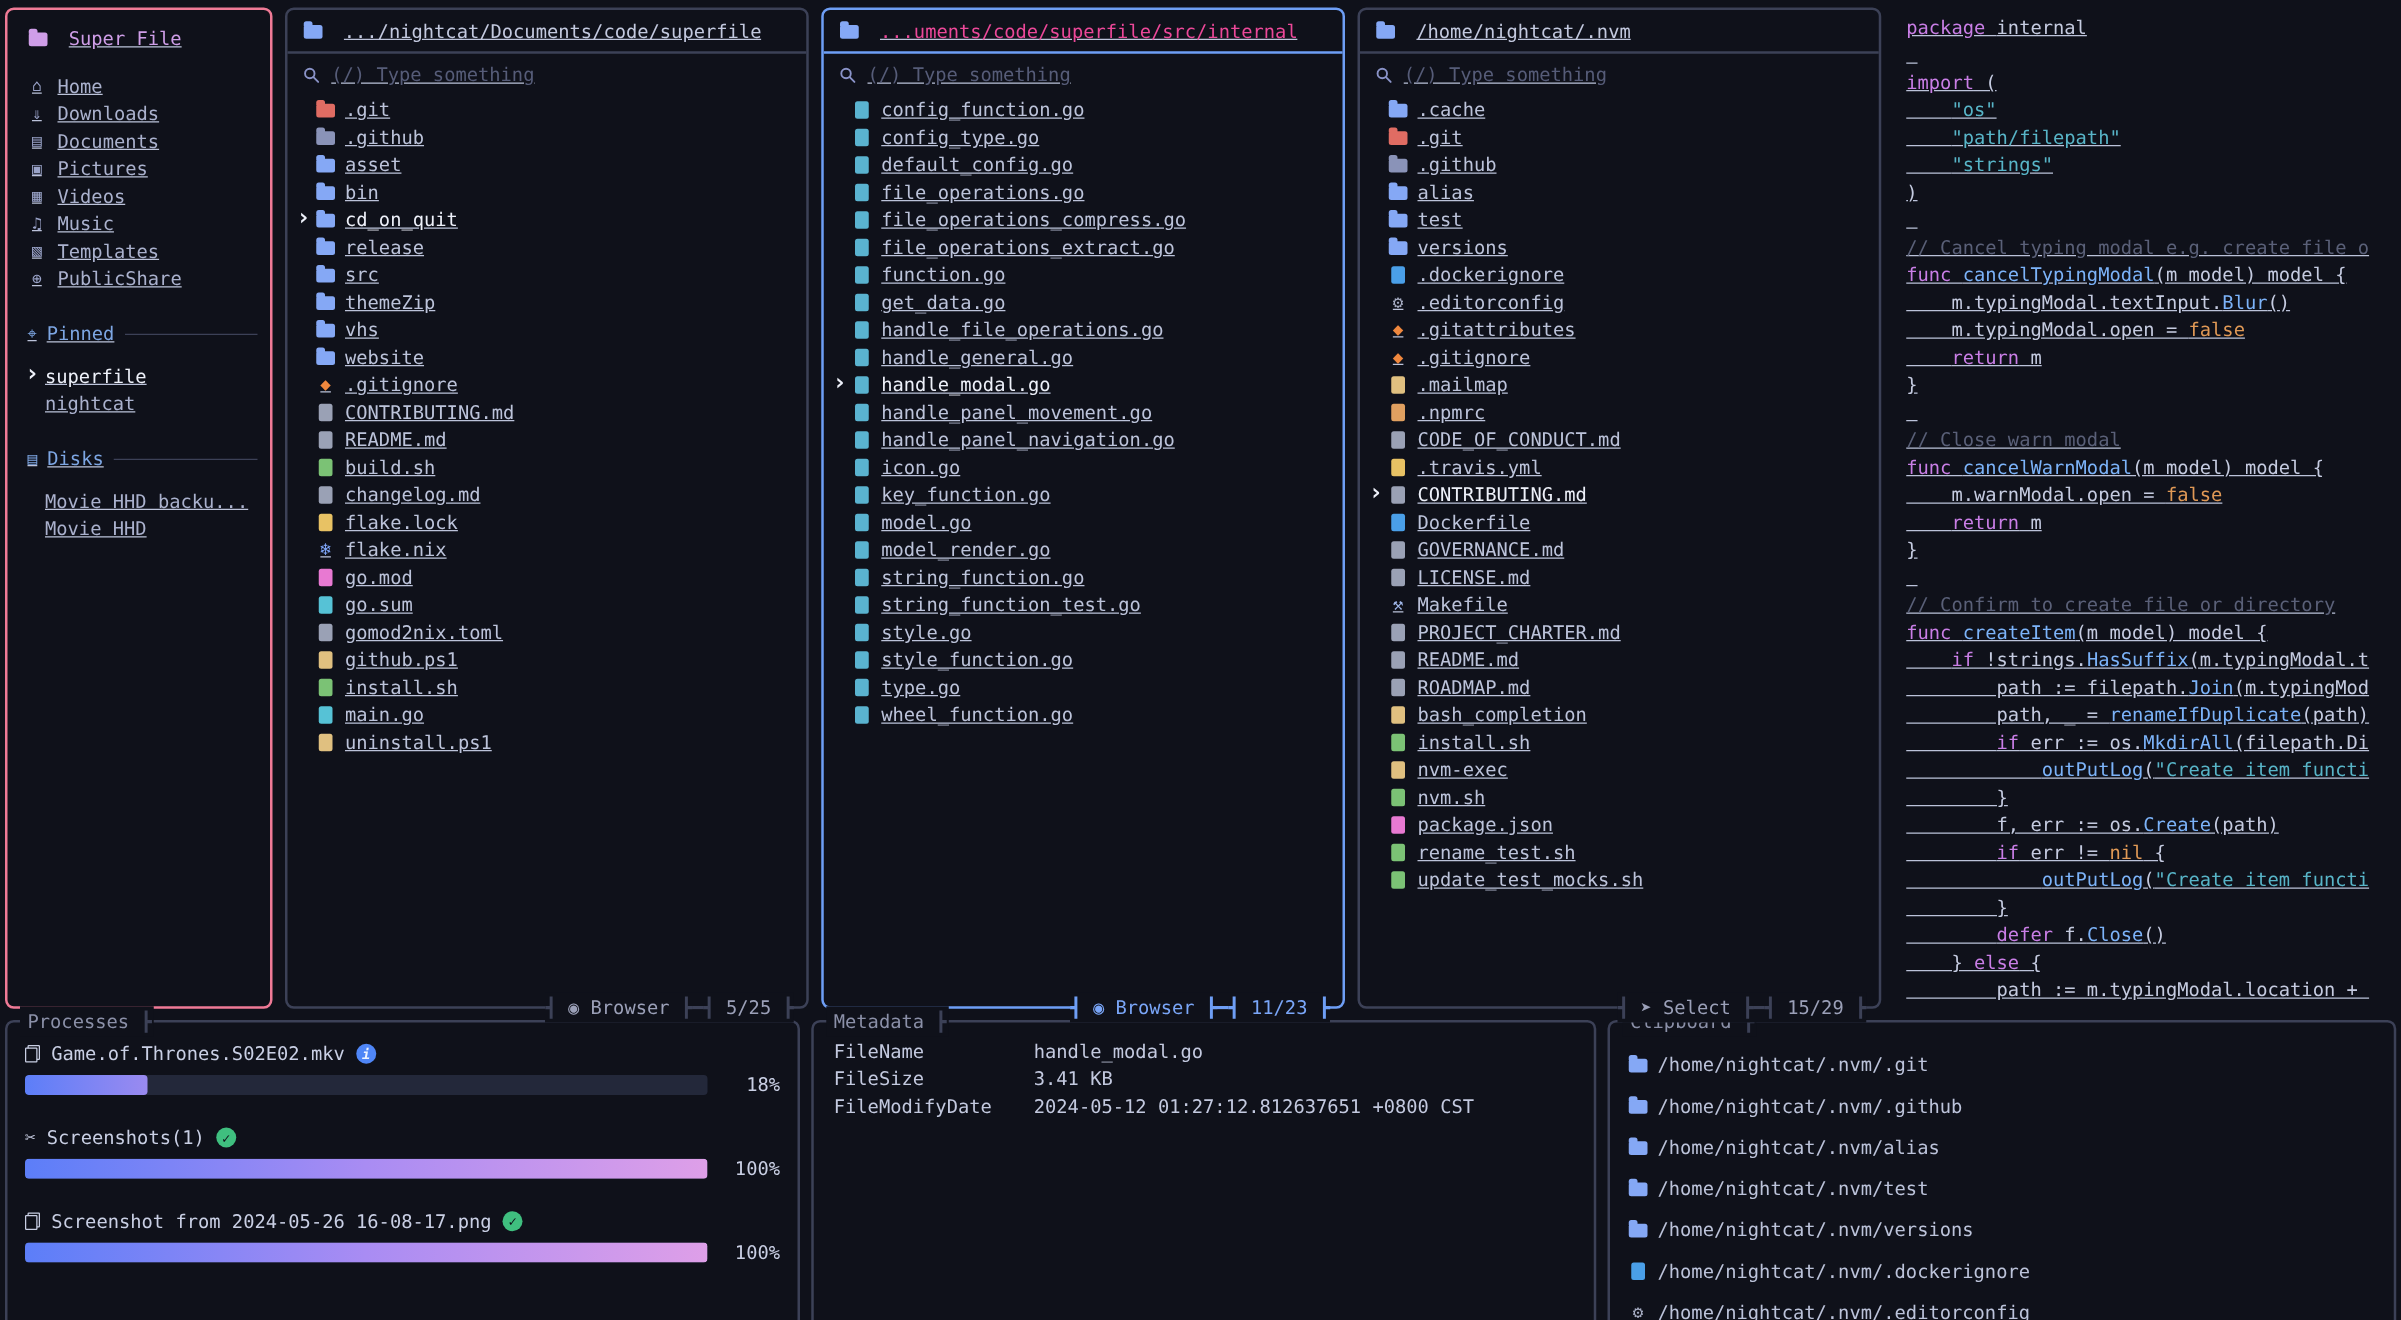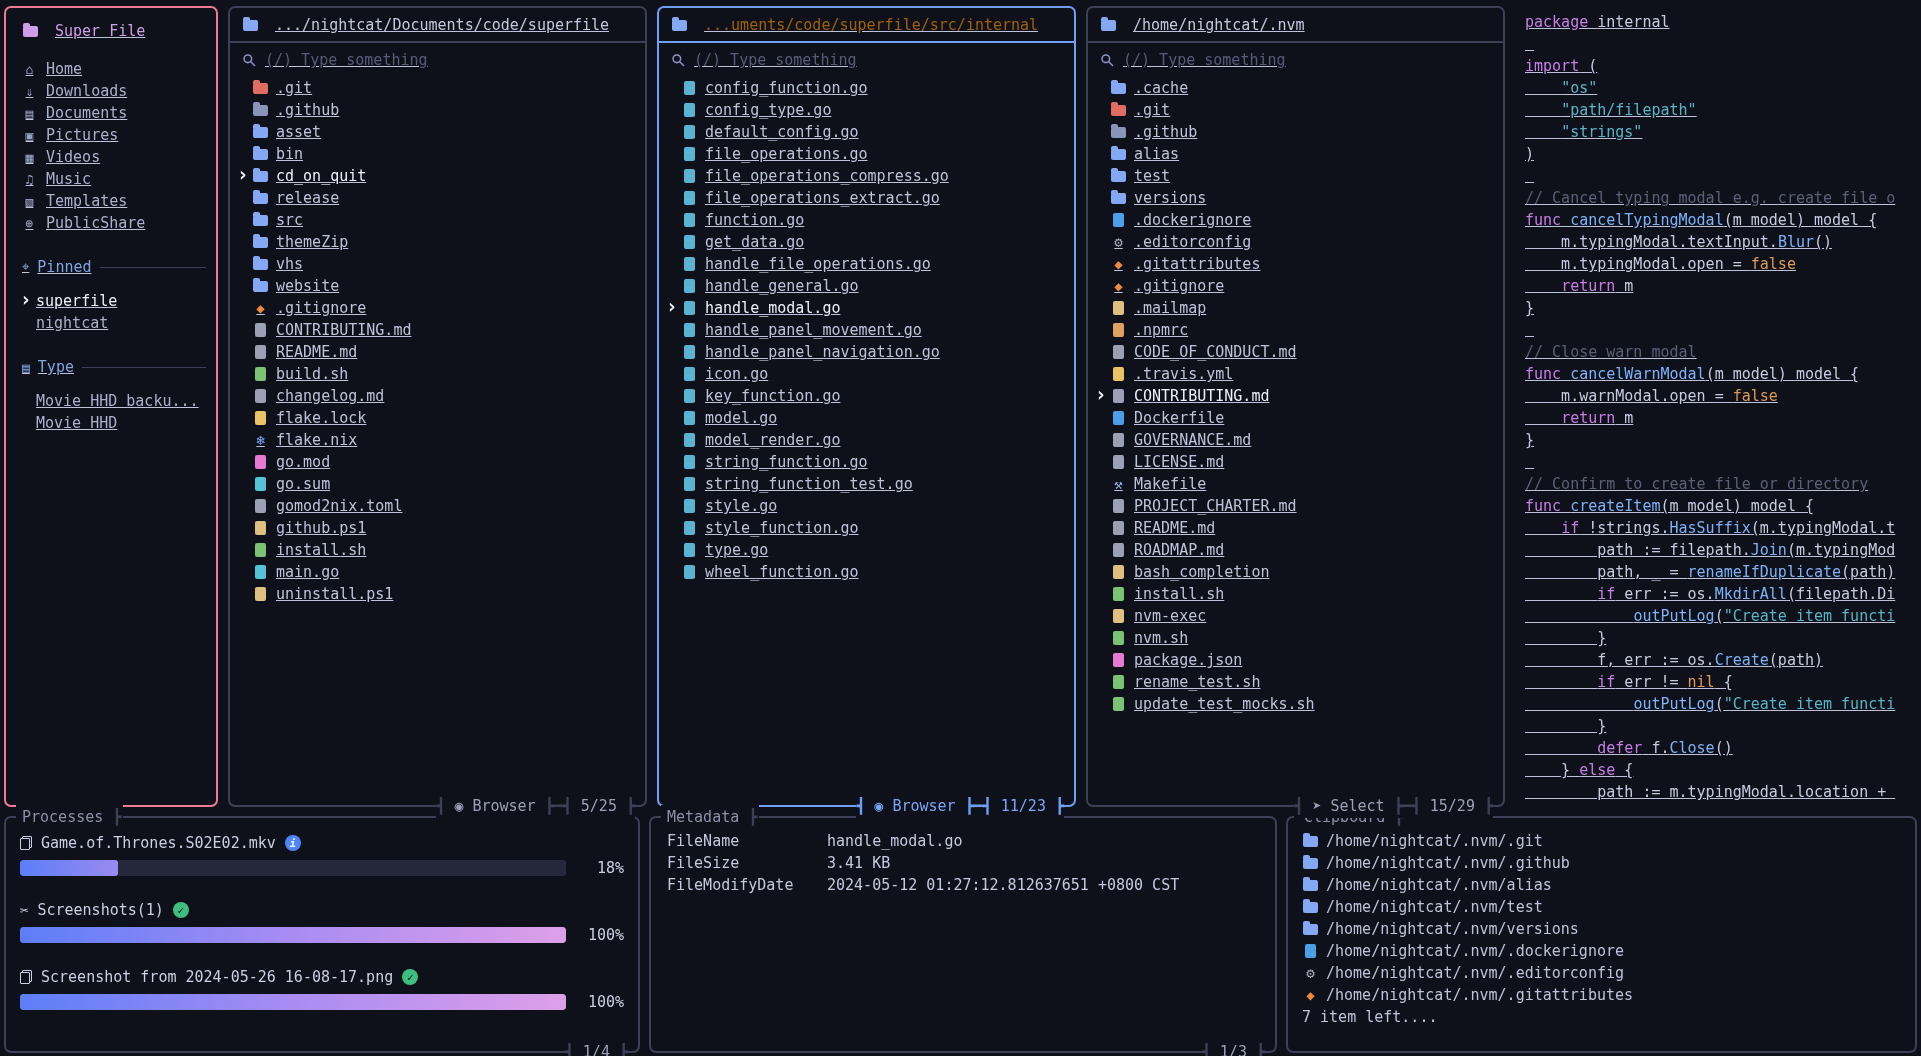--- a/index.html
+++ b/index.html
@@ -34,21 +34,21 @@
   }
   .sidebar { width: 214px; border-color: var(--pink); padding: 8px 8px; overflow: hidden; }
   .fpanel { width: 419px; display: flex; flex-direction: column; overflow: visible; }
   .fpanel.active { border-color: var(--active); }
   .preview { flex: 1; overflow: hidden; padding: 5px 0 0 10px; line-height: 22px; white-space: pre; }
 
   
   .phead { display: flex; align-items: center; gap: 9px; padding: 8px 12px 7px; border-bottom: 2px solid var(--border); }
   .fpanel.active .phead { border-bottom-color: var(--active); }
   .ppath { white-space: nowrap; overflow: hidden; color: #c3c9df; }
-  .fpanel.active .ppath { color: #a16207; }
+  .fpanel.active .ppath { color: #ec4899; }
   .psearch { display: flex; align-items: center; gap: 9px; padding: 8px 12px 5px; color: #565c78; cursor: text; }
   .psearch svg { color: #8a93c8; flex: 0 0 auto; }
   .flist { padding: 3px 6px 0 4px; overflow: hidden; flex: 1; }
   .frow {
     display: flex; align-items: center; height: 22px;
     padding-left: 18px; position: relative;
     white-space: nowrap; overflow: hidden; color: var(--fg);
   }
   .frow.cursor { color: var(--white); }
   .cur-arrow { position: absolute; left: 3px; top: -2px; font-size: 19px; font-weight: bold; color: var(--white); }
@@ -112,21 +112,21 @@
   .badge.info { background: #4f86f7; color: #eef3ff; font-style: italic; font-weight: bold; }
   .pbar-line { display: flex; align-items: center; gap: 10px; margin-top: 5px; }
   .pbar { flex: 1; height: 16px; background: #23283a; border-radius: 3px; overflow: hidden; }
   .pbar-fill { height: 100%; border-radius: 3px; background: linear-gradient(90deg, #5c7ef8, #9a8af0); }
   .pbar-fill.full { background: linear-gradient(90deg, #5c7ef8, #a98cf3, #de9fe8); }
   .ppct { width: 48px; text-align: right; color: #c9cfe4; flex: 0 0 auto; }
 
   .mrow { display: flex; height: 22px; white-space: nowrap; overflow: hidden; color: #c3c9df; }
   .mkey { width: 160px; flex: 0 0 auto; }
 
-  .crow { display: flex; align-items: center; height: 22px; white-space: nowrap; overflow: hidden; color: var(--fg); }
+  .crow { display: flex; align-items: center; height: 22px; white-space: nowrap; overflow: hidden; color: var(--fg); margin-top: 11px; }
 </style>
 </head>
 <body>
 
 <div class="app">
   <div class="top">
 
     <aside class="panel sidebar">
       <div class="stitle">
         <span class="fi folder"></span>
@@ -175,21 +175,21 @@
           <div class="pitem cursor">
             <span class="cur-arrow">›</span>
             <span>superfile</span>
           </div>
           <div class="pitem">
             <span>nightcat</span>
           </div>
         </div>
       <div class="sdiv">
         <span class="sdic">▤</span>
-        <span>Type</span>
+        <span>Disks</span>
         <span class="sdline"></span>
       </div>
       <div id="side-disks">
           <div class="pitem">
             <span>Movie HHD backu...</span>
           </div>
           <div class="pitem">
             <span>Movie HHD</span>
           </div>
         </div>

